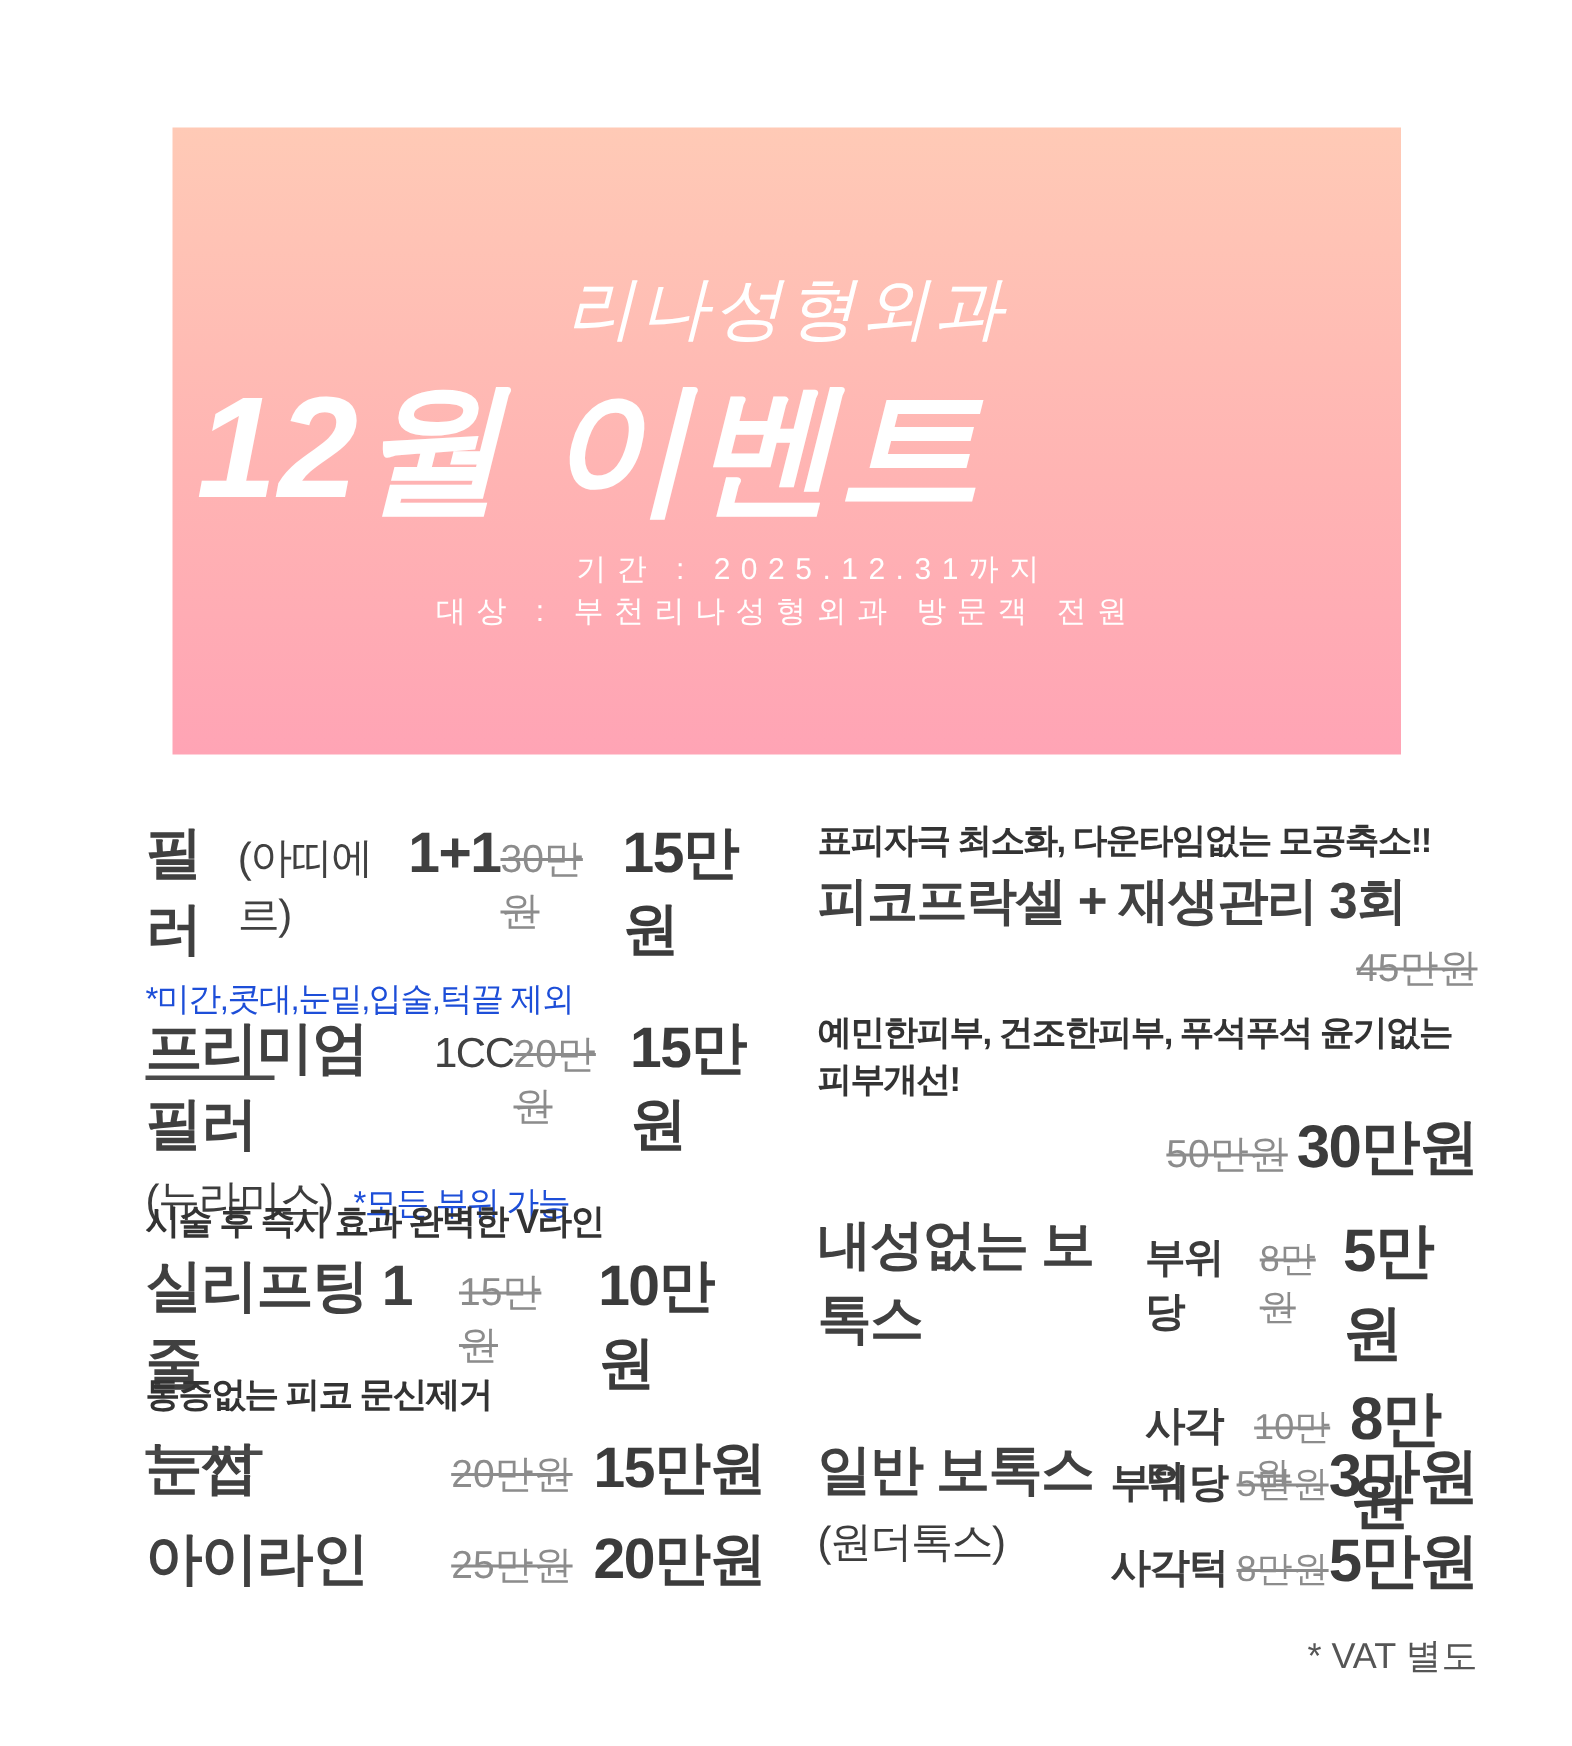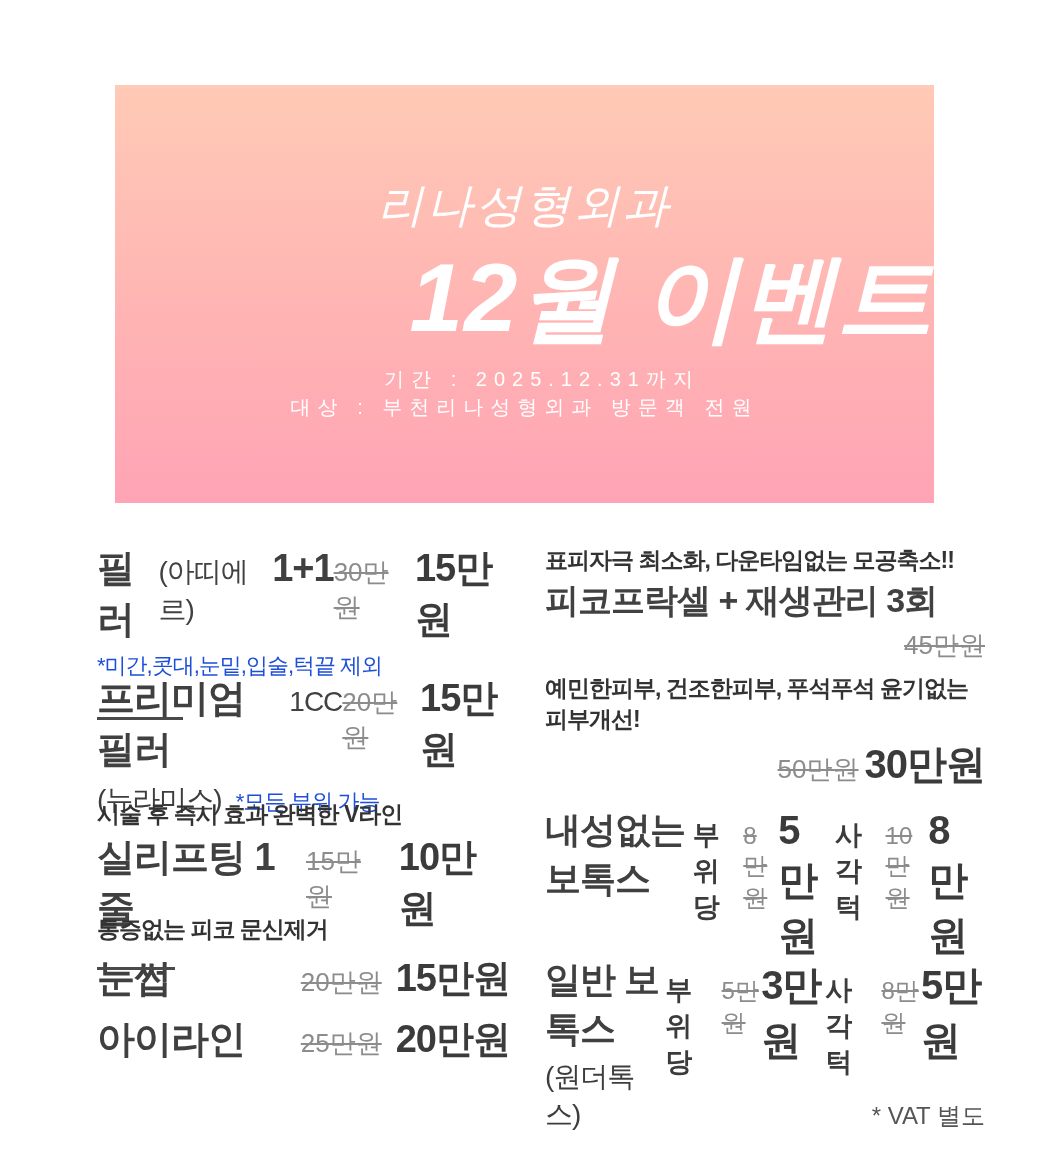--- a/index.html
+++ b/index.html
@@ -15,22 +15,22 @@
     position: absolute; left: 115px; top: 85px; width: 819px; height: 418px;
     background: linear-gradient(180deg, #ffcab6 0%, #ffb4b3 55%, #ffa4b5 100%);
   }
   .clinic-name {
     position: absolute; top: 90px; left: 0; width: 100%;
     text-align: center; color: #ffffff; font-size: 46px; font-style: italic;
     font-weight: 400; letter-spacing: 3px;
   }
   .main-title {
     position: absolute; top: 150px; left: 0; width: 100%;
-    text-align: right; color: #ffffff; font-size: 96px; font-style: italic;
-    font-weight: 800; letter-spacing: 1px;
+    text-align: left; color: #ffffff; font-size: 96px; font-style: italic;
+    font-weight: 800; letter-spacing: 1px; padding-left: 16px;
   }
   .banner-sub {
     position: absolute; left: 0; width: 100%;
     text-align: center; color: #ffffff; font-size: 20px; font-weight: 500;
     letter-spacing: 7px;
   }
   .banner-sub.period { top: 281px; padding-left: 35px; }
   .banner-sub.target { top: 309px; }
 
   
@@ -48,24 +48,24 @@
   .new   { font-size: 38px; font-weight: 700; color: #3b3b3b; letter-spacing: -1px; }
   .old-sm{ font-size: 24px; font-weight: 500; color: #8c8c8c; text-decoration: line-through; }
   .new-lg{ font-size: 40px; font-weight: 700; color: #3b3b3b; letter-spacing: -1px; }
   .lbl   { font-size: 27px; font-weight: 700; color: #3b3b3b; letter-spacing: -1px; }
 
   .spacer { flex: 1 1 auto; }
   .gap6 { margin-left: 6px; } .gap10 { margin-left: 10px; } .gap14 { margin-left: 14px; }
 
   .accent-line { position: absolute; background: #4a4a4a; height: 3px; }
 
-  .price-rows { margin-left: auto; display: flex; flex-direction: row; align-items: flex-end; }
+  .price-rows { margin-left: auto; display: flex; flex-direction: column; align-items: flex-end; }
   .price-rows .row { justify-content: flex-end; }
 
-  .vat { position: absolute; right: 63px; top: 1088px; font-size: 24px; font-weight: 500; color: #555555; letter-spacing: 0px; margin-top: 12px; }
+  .vat { position: absolute; right: 63px; top: 1088px; font-size: 24px; font-weight: 500; color: #555555; letter-spacing: 0px; }
 </style>
 </head>
 <body>
 
 <div class="canvas">
 
   <div class="banner">
     <div class="clinic-name">리나성형외과</div>
     <div class="main-title">12월 이벤트</div>
     <div class="banner-sub period">기간 : 2025.12.31까지</div>

